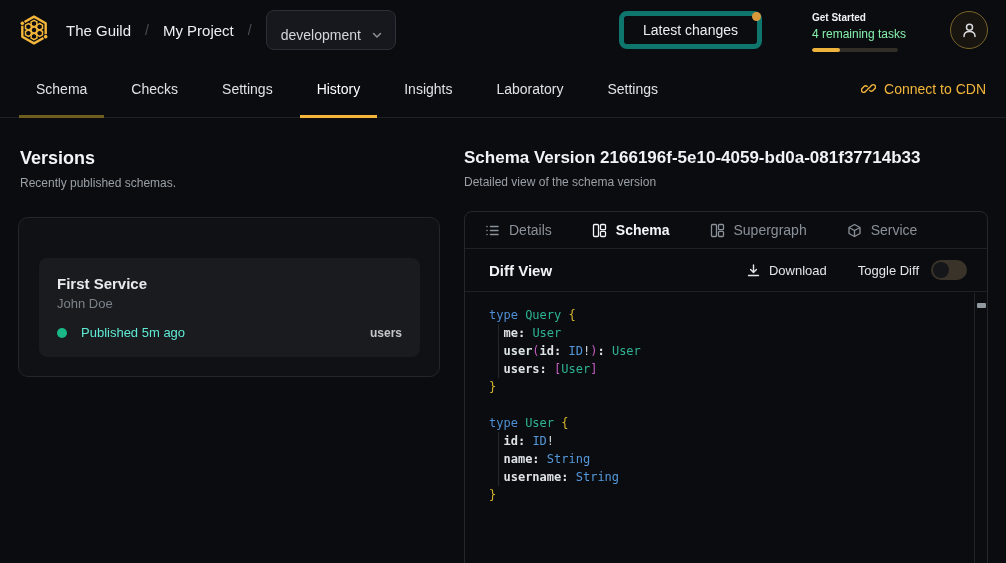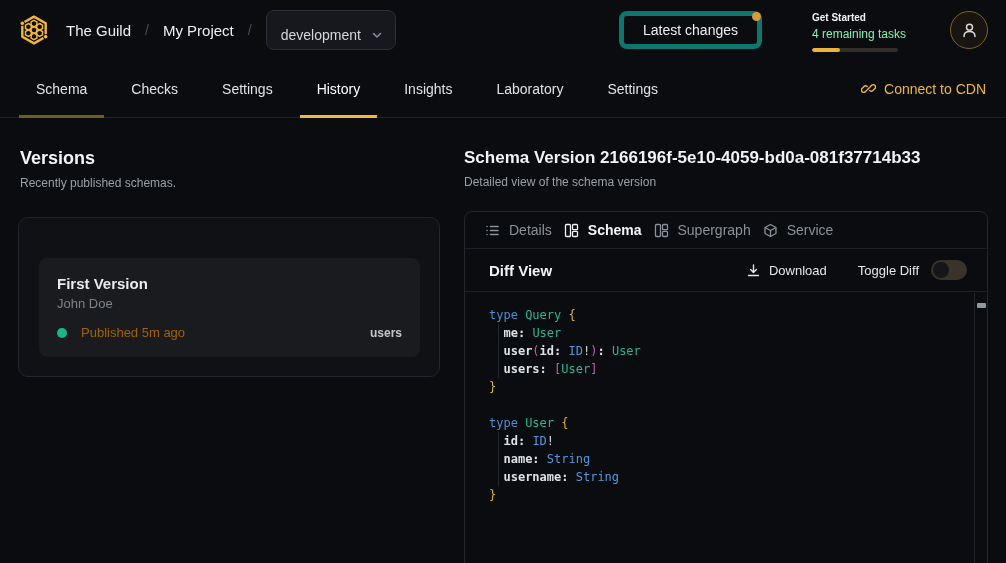--- a/index.html
+++ b/index.html
@@ -70,29 +70,29 @@
     background:#0f1114; border:1px solid #23262c; border-radius:10px;
     padding:20px 19px 19px 20px;
   }
   .version-item {
     margin-top:20px; background:#191b1e; border-radius:8px; padding:16px 18px 17px 18px; cursor:pointer;
   }
   .vi-name { font-size:15px; font-weight:600; color:#e8eaed; line-height:19px; }
   .vi-author { font-size:13px; color:#7d838a; margin-top:3px; }
   .vi-row { display:flex; align-items:center; margin-top:14px; }
   .vi-dot { width:10px; height:10px; border-radius:50%; background:#19b884; margin-right:14px; }
-  .vi-status { font-size:13px; color:#a16207; }
+  .vi-status { font-size:13px; color:#5eead4; }
   .vi-service { margin-left:auto; font-size:12px; font-weight:700; color:#c3c7cc; }
   
   .rt-title { font-size:17px; font-weight:700; color:#f0f2f4; line-height:21px; }
   .detail-panel {
     position:relative; margin-top:22px; height:380px;
     border:1px solid #24272c; border-radius:8px 8px 0 0; overflow:hidden;
   }
-  .dp-tabs { height:37px; display:flex; gap:12px; padding:0 20px; border-bottom:1px solid #1e2126; }
+  .dp-tabs { height:37px; display:flex; gap:40px; padding:0 20px; border-bottom:1px solid #1e2126; }
   .dp-tab { display:flex; align-items:center; gap:9px; font-size:14px; color:#8b9198; cursor:pointer; }
   .dp-tab svg { width:15px; height:15px; }
   .dp-tab.active { color:#f4f6f8; font-weight:600; }
   .diff-row { height:43px; display:flex; align-items:center; padding:0 20px 0 24px; border-bottom:1px solid #1e2126;gap:9px; }
   .diff-title { font-size:15px; font-weight:700; color:#f0f2f4; }
   .diff-actions { margin-left:auto; display:flex; align-items:center; }
   .dl-btn { display:flex; align-items:center; gap:8px; font-size:13px; color:#e3e6e9; cursor:pointer; }
   .dl-btn svg { width:15px; height:15px; }
   .toggle-label { margin-left:31px; font-size:13px; color:#e3e6e9; }
   .toggle {
@@ -218,21 +218,21 @@
 </div>
 
 <div class="main">
 
   <div class="col-left">
     <div class="h-title">Versions</div>
     <div class="h-sub">Recently published schemas.</div>
 
     <div class="versions-card">
       <div class="version-item">
-        <div class="vi-name">First Version</div>
+        <div class="vi-name">First Service</div>
         <div class="vi-author">John Doe</div>
         <div class="vi-row">
           <span class="vi-dot"></span>
           <span class="vi-status">Published 5m ago</span>
           <span class="vi-service">users</span>
         </div>
       </div>
     </div>
   </div>
 

